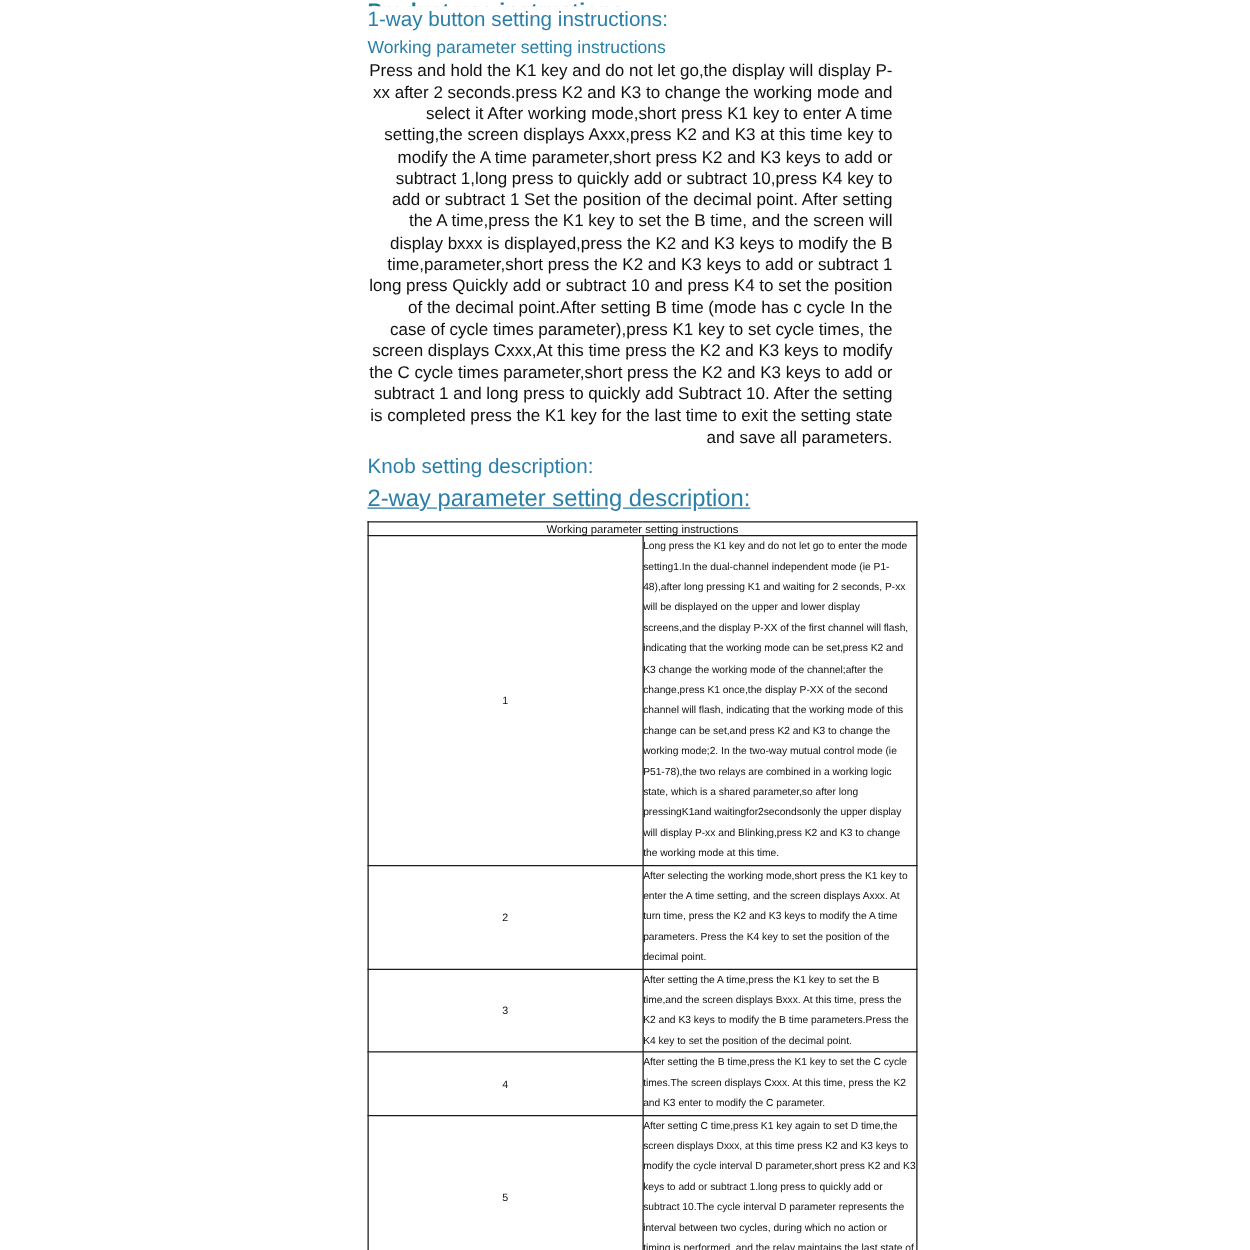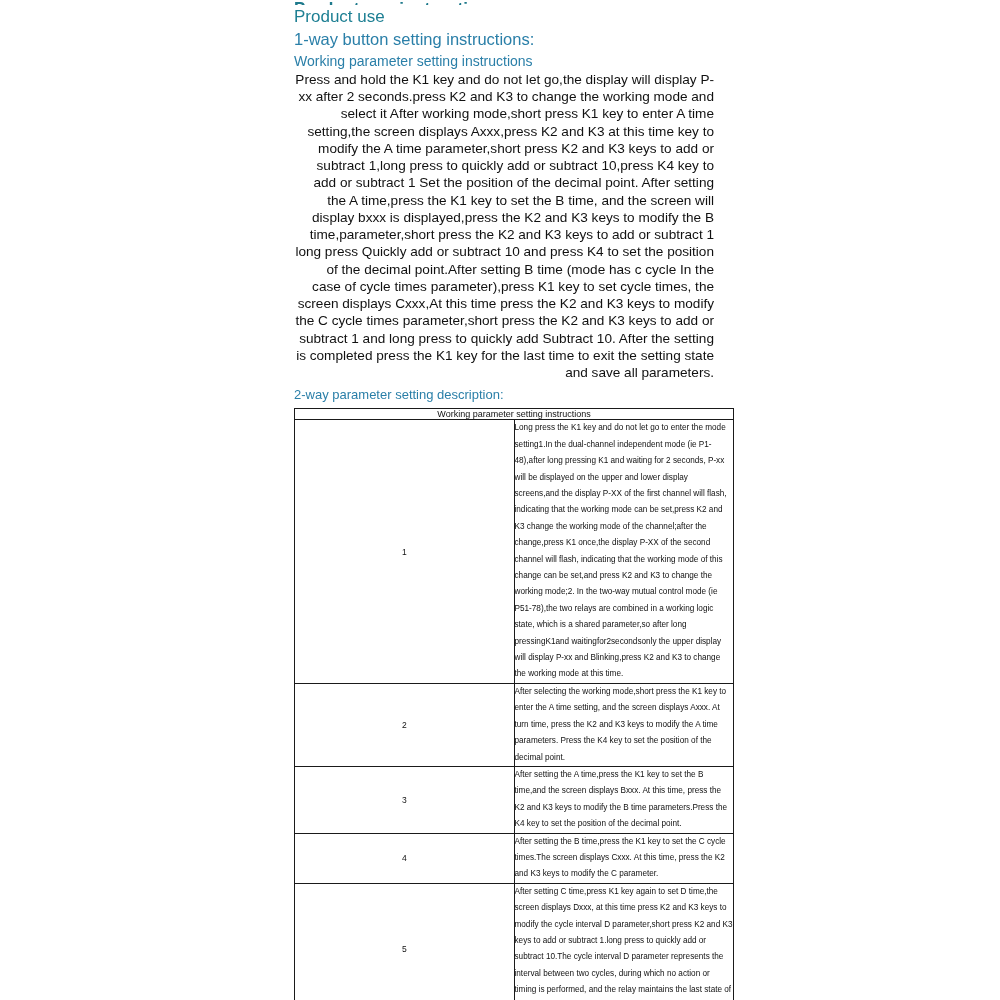--- a/index.html
+++ b/index.html
@@ -60,24 +60,25 @@
     text-align: right;
     width: 420px;
   }
   .h-knob {
     font-size: 16.5px;
     color: #2a7fa8;
     font-weight: 400;
     margin: 4px 0 1px 0;
   }
   .h-twoway {
-    font-size: 13px;
+    font-size: 19px;
     color: #2a7fa8;
     font-weight: 400;
     margin: 6px 0 6px 0;
+    text-decoration: underline;
   }
   table.param-table {
     border-collapse: collapse;
     width: 440px;
     margin-left: 0;
     table-layout: fixed;
   }
   table.param-table td {
     border: 1px solid #1a1a1a;
     vertical-align: middle;
@@ -104,28 +105,28 @@
     margin-left: 12px;
   }
 </style>
 </head>
 <body>
 
 <div class="page">
 
   <div class="clipped-heading">Product use instructions</div>
 
-  <div class="h-product">Product use</div>
 
   <div class="h-main">1-way button setting instructions:</div>
 
   <div class="h-sub">Working parameter setting instructions</div>
 
   <p class="body-text">Press and hold the K1 key and do not let go,the display will display P-xx after 2 seconds.press K2 and K3 to change the working mode and select it After working mode,short press K1 key to enter A time setting,the screen displays Axxx,press K2 and K3 at this time key to modify the A time parameter,short press K2 and K3 keys to add or subtract 1,long press to quickly add or subtract 10,press K4 key to add or subtract 1 Set the position of the decimal point. After setting the A time,press the K1 key to set the B time, and the screen will display bxxx is displayed,press the K2 and K3 keys to modify the B time,parameter,short press the K2 and K3 keys to add or subtract 1 long press Quickly add or subtract 10 and press K4 to set the position of the decimal point.After setting B time (mode has c cycle In the case of cycle times parameter),press K1 key to set cycle times, the screen displays Cxxx,At this time press the K2 and K3 keys to modify the C cycle times parameter,short press the K2 and K3 keys to add or subtract 1 and long press to quickly add Subtract 10. After the setting is completed press the K1 key for the last time to exit the setting state and save all parameters.</p>
 
+  <div class="h-knob">Knob setting description:</div>
 
 
   <div class="h-twoway">2-way parameter setting description:</div>
 
   <table class="param-table">
     <tbody>
       <tr>
         <td colspan="2" class="tbl-title">Working parameter setting instructions</td>
       </tr>
       <tr>
@@ -135,21 +136,21 @@
       <tr>
         <td class="num">2</td>
         <td class="txt">After selecting the working mode,short press the K1 key to enter the A time setting, and the screen displays Axxx. At turn time, press the K2 and K3 keys to modify the A time parameters. Press the K4 key to set the position of the decimal point.</td>
       </tr>
       <tr>
         <td class="num">3</td>
         <td class="txt">After setting the A time,press the K1 key to set the B time,and the screen displays Bxxx. At this time, press the K2 and K3 keys to modify the B time parameters.Press the K4 key to set the position of the decimal point.</td>
       </tr>
       <tr>
         <td class="num">4</td>
-        <td class="txt">After setting the B time,press the K1 key to set the C cycle times.The screen displays Cxxx. At this time, press the K2 and K3 keys to modify the C parameter.</td>
+        <td class="txt">After setting the B time,press the K1 key to set the C cycle times.The screen displays Cxxx. At this time, press the K2 and K3 enter to modify the C parameter.</td>
       </tr>
       <tr>
         <td class="num">5</td>
         <td class="txt">After setting C time,press K1 key again to set D time,the screen displays Dxxx, at this time press K2 and K3 keys to modify the cycle interval D parameter,short press K2 and K3 keys to add or subtract 1.long press to quickly add or subtract 10.The cycle interval D parameter represents the interval between two cycles, during which no action or timing is performed, and the relay maintains the last state of the last cycle;</td>
       </tr>
 
     </tbody>
   </table>
 
 </div>

